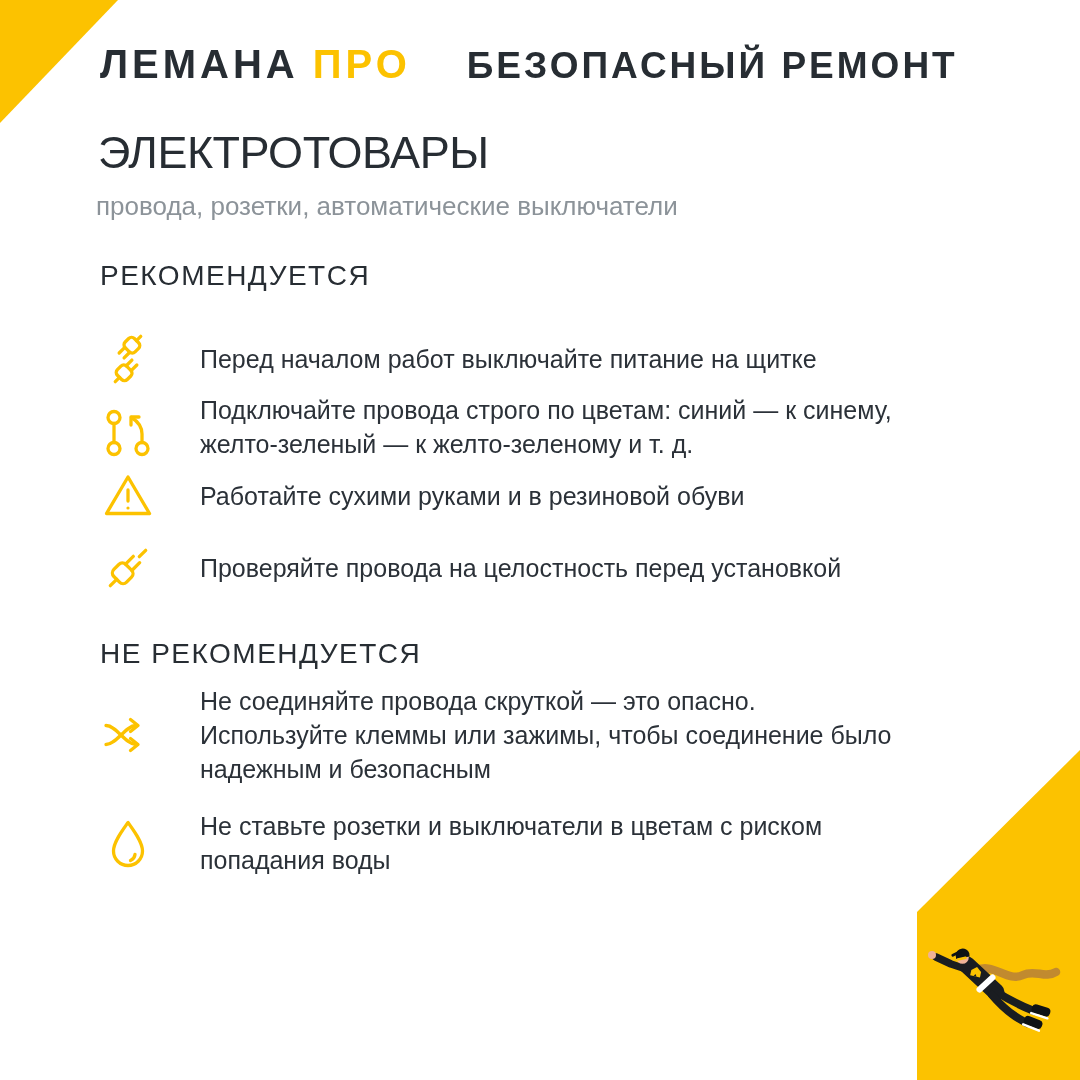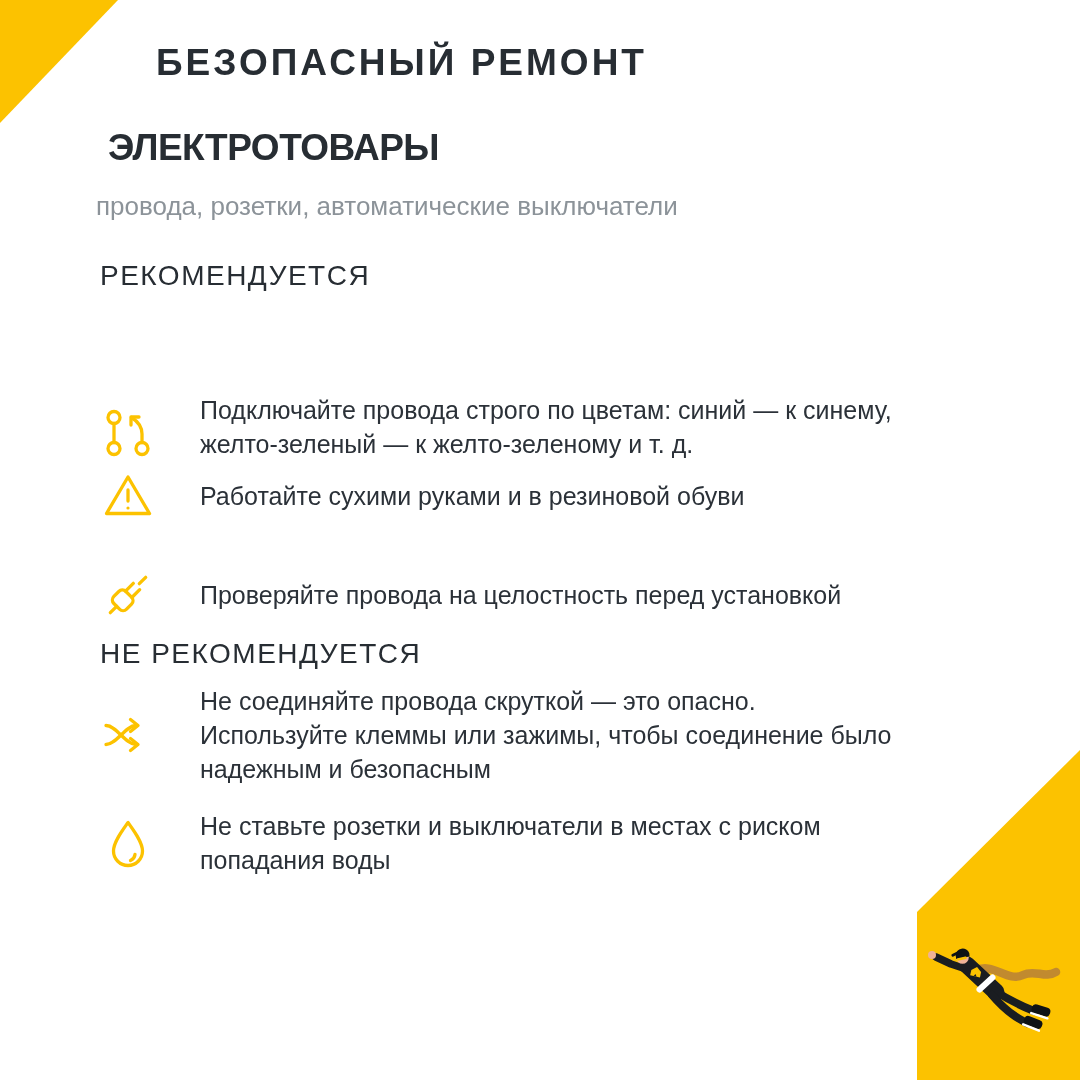--- a/index.html
+++ b/index.html
@@ -12,51 +12,70 @@
     position:absolute;left:0;top:0;width:118px;height:123px;background:#FCC200;
     clip-path:polygon(0 0,100% 0,0 100%);
   }
   .corner-br{position:absolute;right:0;bottom:0;width:163px;height:330px;}
   
   .header{position:absolute;left:100px;top:44px;display:flex;align-items:baseline;}
   .logo{display:flex;gap:14px;font-weight:800;font-size:40px;letter-spacing:4px;line-height:1;}
   .logo .accent{color:#FCC200;}
   .header-title{margin-left:56px;font-weight:700;font-size:37px;letter-spacing:3px;line-height:1;color:#272D33;}
   
-  .title{position:absolute;left:108px;top:126px;margin:0;font-size:37px;font-weight:700;letter-spacing:-0.5px;line-height:1.2;color:#272D33;}
+  .title{position:absolute;left:98px;top:126px;margin:0;font-size:45px;font-weight:400;letter-spacing:-0.5px;line-height:1.2;color:#272D33;}
   .subtitle{position:absolute;left:96px;top:190px;margin:0;font-size:26px;font-weight:400;color:#8C9399;line-height:1.25;}
   
   .sec-heading{position:absolute;left:100px;margin:0;font-size:28px;font-weight:400;letter-spacing:1.5px;color:#272D33;}
   .sec-heading.h-reco{top:260px;}
   .sec-heading.h-noreco{top:638px;}
   
   .row{position:absolute;left:100px;display:flex;align-items:center;gap:44px;}
   .row .icon{flex:0 0 56px;width:56px;height:56px;}
   .row .icon svg{display:block;width:56px;height:56px;}
   .item-text{margin:0;font-size:25px;font-weight:500;line-height:34px;color:#2B3138;white-space:pre-line;max-width:800px;}
-  .r1{top:331px;} .r2{top:393px;align-items:flex-end;} .r3{top:468px;} .r4{top:567px;}
+  .r1{top:331px;} .r2{top:393px;align-items:flex-end;} .r3{top:468px;} .r4{top:540px;}
   .r5{top:684px;justify-content:space-between;} .r6{top:809px;}
   .ic{stroke:#FCC200;stroke-width:3.3;fill:none;stroke-linecap:round;stroke-linejoin:round;}
 </style>
 </head>
 <body>
 
 <div class="page">
 
   <div class="corner-tl"></div>
 
   <div class="header">
+    <div class="logo">
+      <span>ЛЕМАНА</span>
+      <span class="accent">ПРО</span>
+    </div>
     <div class="header-title">БЕЗОПАСНЫЙ РЕМОНТ</div>
   </div>
 
   <h1 class="title">ЭЛЕКТРОТОВАРЫ</h1>
   <p class="subtitle">провода, розетки, автоматические выключатели</p>
 
   <h2 class="sec-heading h-reco">РЕКОМЕНДУЕТСЯ</h2>
 
+  <div class="row r1">
+    <span class="icon">
+      <svg viewBox="0 0 56 56">
+          <g class="ic" transform="rotate(-45 28 28)">
+        <path d="M3 35 h6"></path>
+            <rect x="9" y="28" width="13" height="14" rx="4"></rect>
+        <path d="M22 31.5 h8 M22 38.5 h8"></path>
+        <path d="M53 21 h-6"></path>
+            <rect x="34" y="14" width="13" height="14" rx="4"></rect>
+        <path d="M34 17.5 h-8 M34 24.5 h-8"></path>
+      </g>
+        </svg>
+    </span>
+    <p class="item-text">Перед началом работ выключайте питание на щитке</p>
+  </div>
 
   <div class="row r2">
     <span class="icon">
       <svg viewBox="0 0 56 56">
           <g class="ic">
         <circle cx="14" cy="12.5" r="6"></circle>
             <circle cx="14" cy="43.5" r="6"></circle>
         <path d="M14 18.5 V37.5"></path>
         <circle cx="42" cy="43.5" r="6"></circle>
         <path d="M42 37.5 V29 Q42 19 31.5 12.5"></path>
@@ -115,21 +134,21 @@
 
   <div class="row r6">
     <span class="icon">
       <svg viewBox="0 0 56 56">
           <g class="ic">
         <path d="M28 7.5 C22 16 13.5 27 13.5 36 a14.5 14.5 0 0 0 29 0 C42.5 27 34 16 28 7.5 Z"></path>
         <path d="M35 39.5 a7.5 7.5 0 0 1 -4.5 6"></path>
       </g>
         </svg>
     </span>
-    <p class="item-text">Не ставьте розетки и выключатели в местах с риском
+    <p class="item-text">Не ставьте розетки и выключатели в цветам с риском
 попадания воды</p>
   </div>
 
   <div class="corner-br">
     <svg viewBox="0 0 163 330" width="163" height="330">
       <polygon points="163,0 163,330 0,330 0,162" fill="#FCC200"></polygon>
       <g>
         <path d="M58 221 C76 211 90 233 106 225 C118 219 128 229 139 222" stroke="#C18A2F" stroke-width="8.5" fill="none" stroke-linecap="round"></path>
         <path d="M52 220 L34 214 L19 207" stroke="#1A1D21" stroke-width="7.5" fill="none" stroke-linecap="round" stroke-linejoin="round"></path>
         <circle cx="15" cy="205" r="4" fill="#EFB297"></circle>

